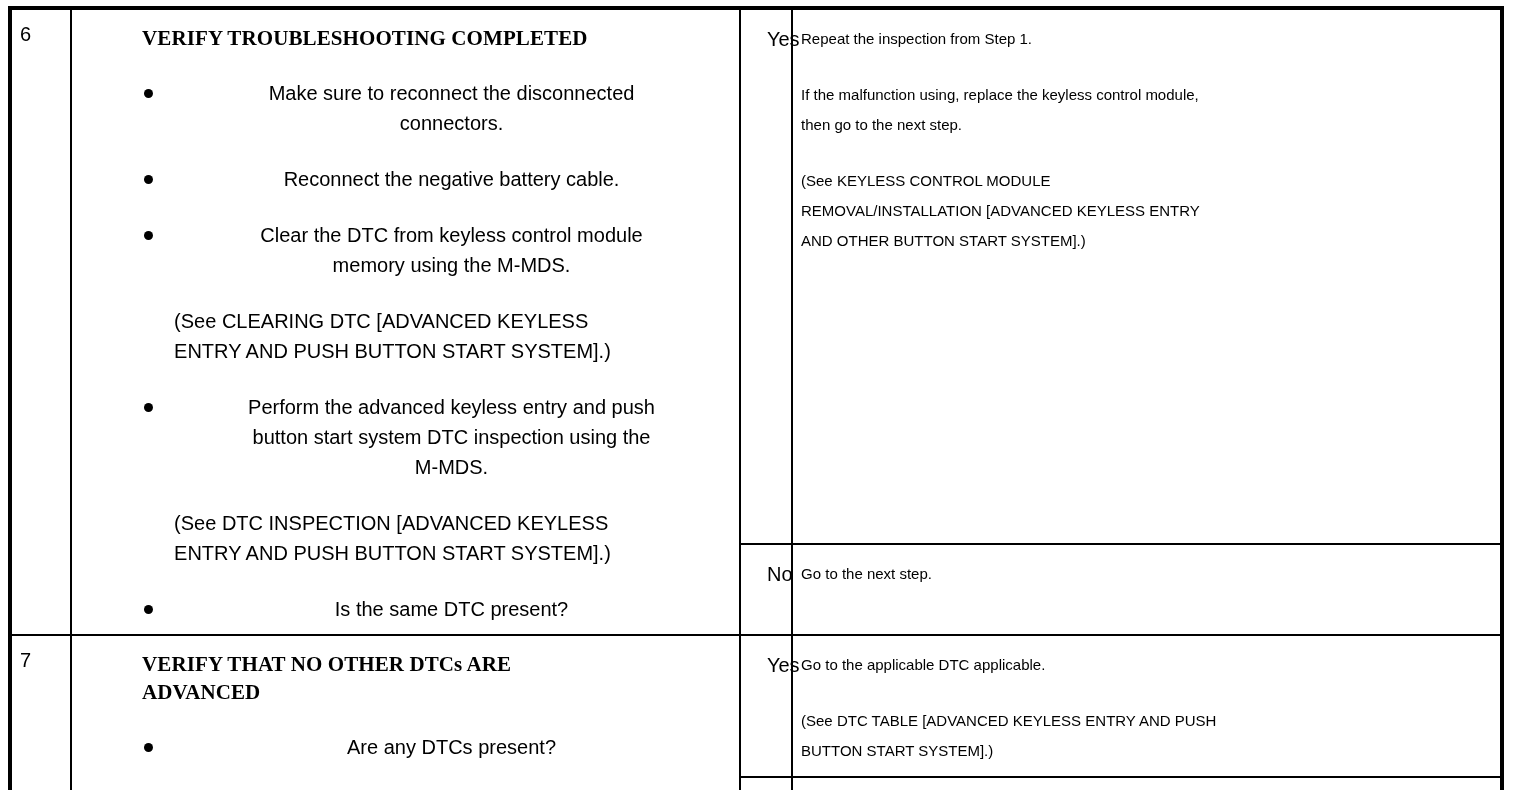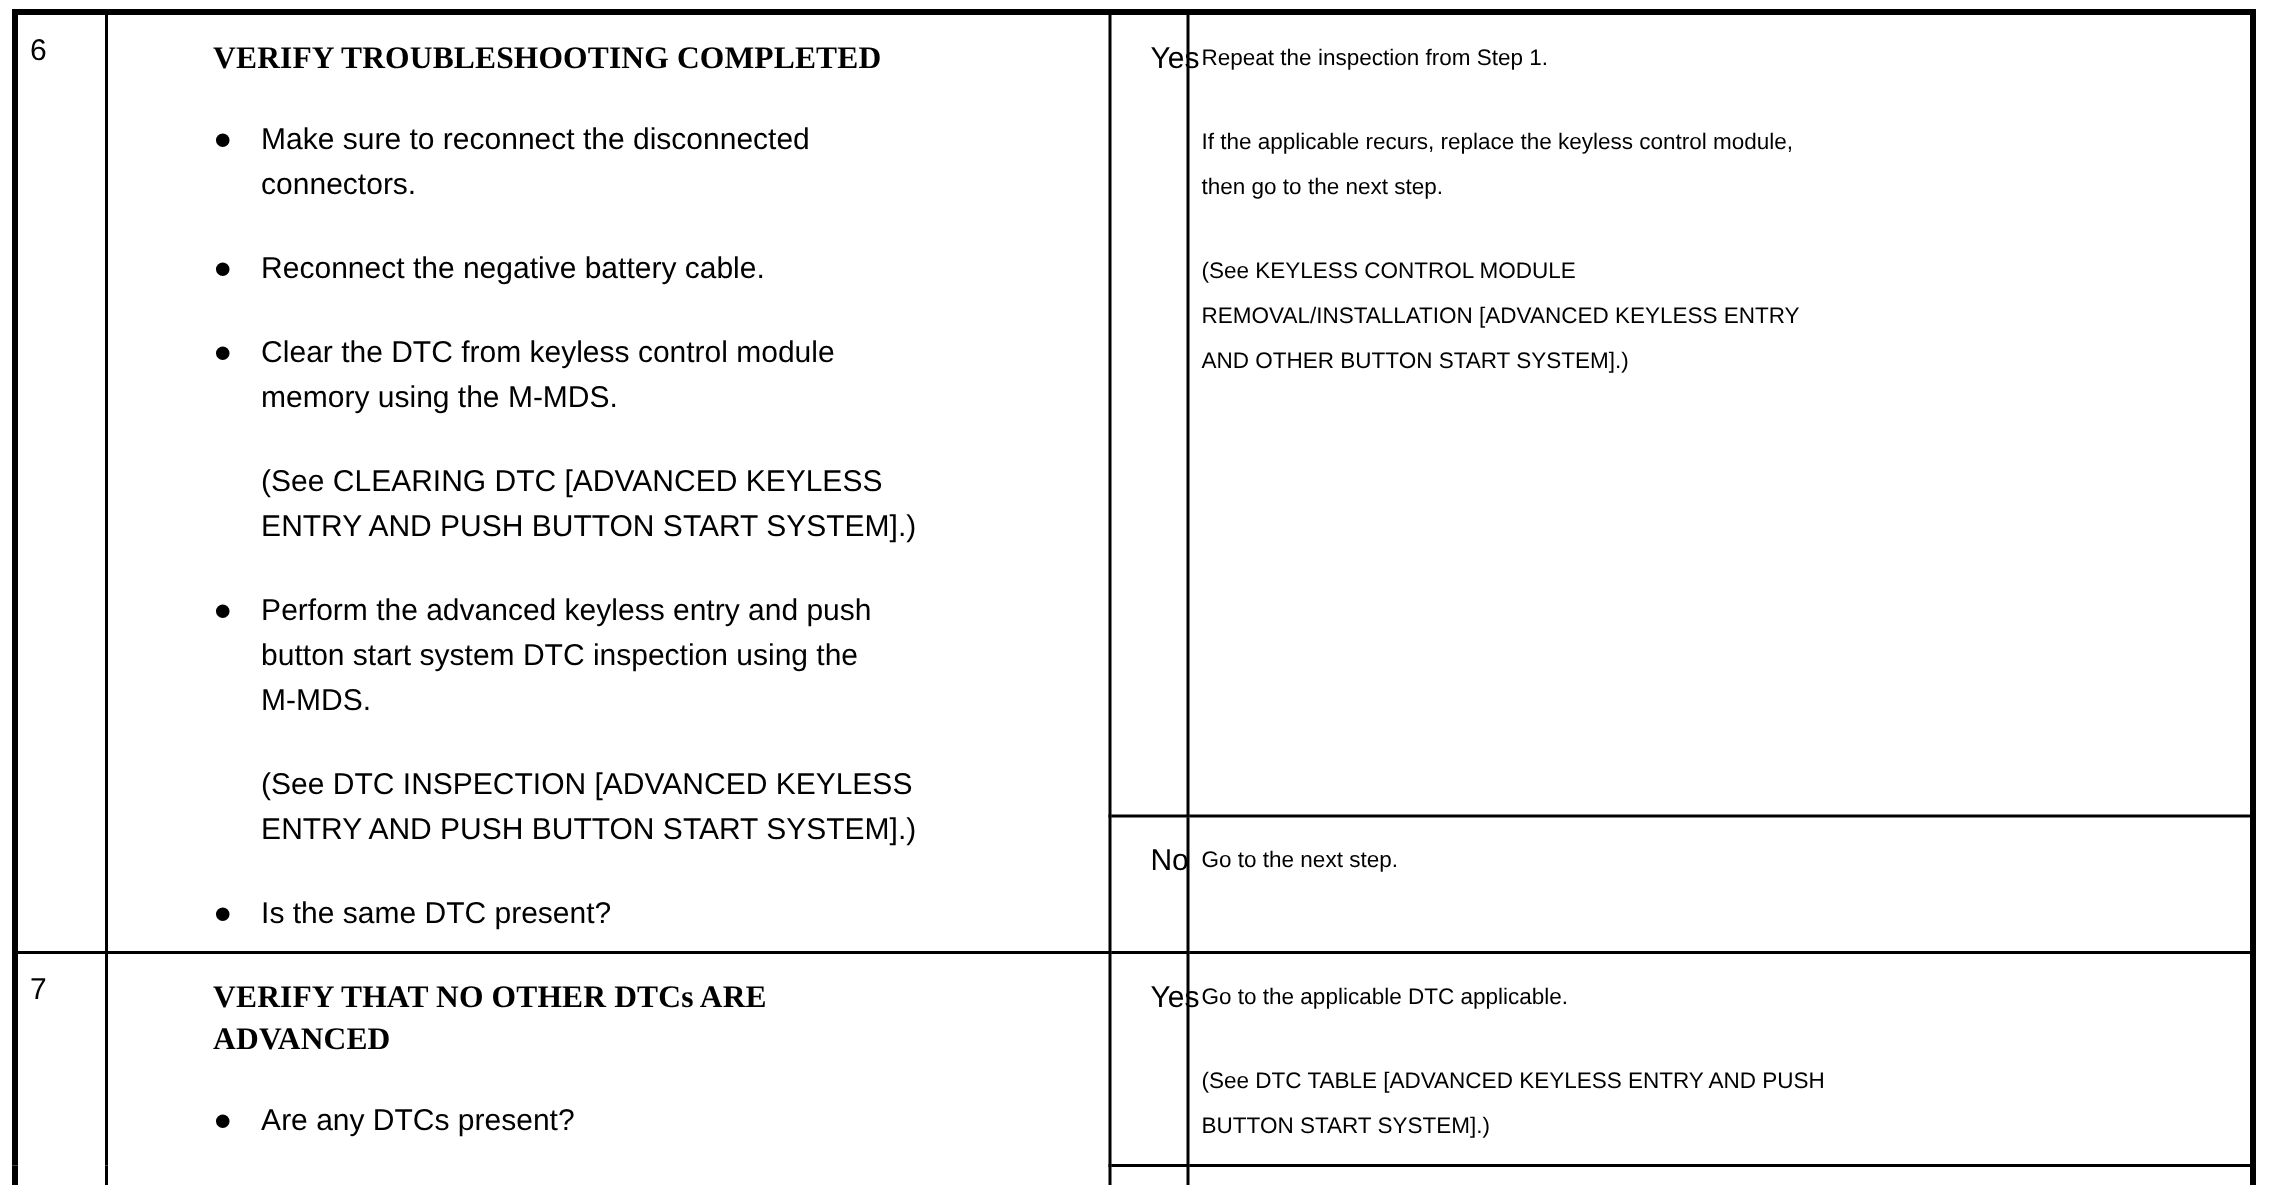--- a/index.html
+++ b/index.html
@@ -82,20 +82,21 @@
     left: 2px;
     top: 11px;
     width: 9px;
     height: 9px;
     background: #000;
     border-radius: 50%;
   }
   .bullet-text {
     display: block;
     white-space: pre-line;
+    text-align: center;
   }
   .sub-note {
     display: block;
     margin-top: 26px;
     white-space: pre-line;
   }
 
   
   .yn-cell {
     font-size: 20px;
@@ -174,21 +175,21 @@
           </div>
         </td>
 
         <td class="col-yn" style="height:517px;">
           <div class="yn-cell">Yes</div>
         </td>
 
         <td class="col-result">
           <div class="result-cell">
             <p class="result-para">Repeat the inspection from Step 1.</p>
-            <p class="result-para">If the applicable recurs, replace the keyless control module,
+            <p class="result-para">If the malfunction using, replace the keyless control module,
 then go to the next step.</p>
             <p class="result-para">(See KEYLESS CONTROL MODULE
 REMOVAL/INSTALLATION [ADVANCED KEYLESS ENTRY
 AND OTHER BUTTON START SYSTEM].)</p>
           </div>
         </td>
       </tr>
 
       <tr>
         <td class="col-yn" style="height:86px;">

